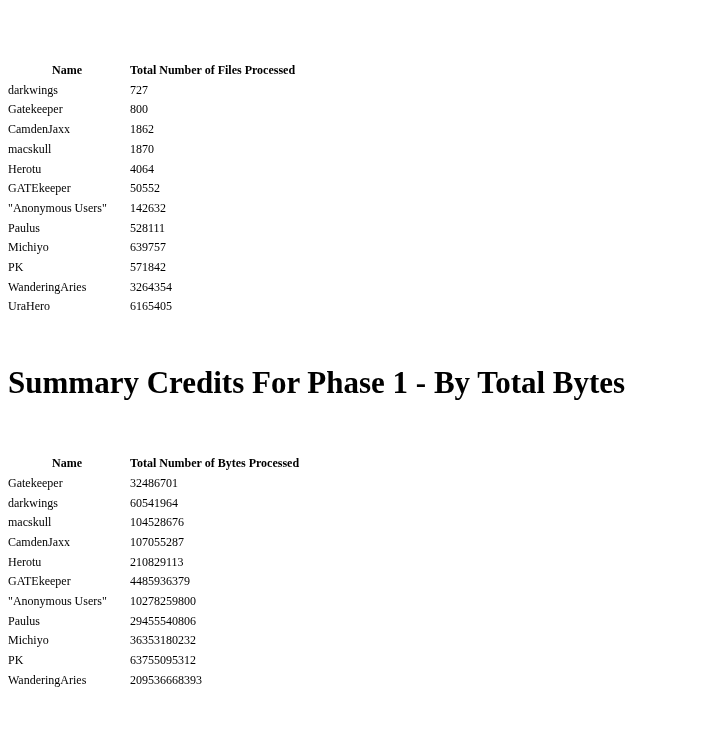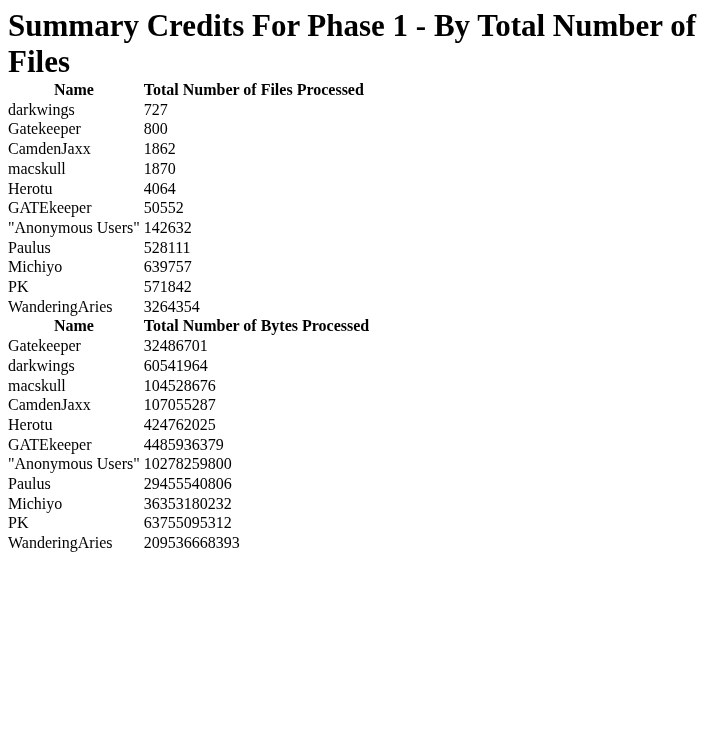--- a/index.html
+++ b/index.html
@@ -16,21 +16,22 @@
     line-height: 36px;
     font-weight: bold;
     margin: 0;
     letter-spacing: 0;
   }
   .section-bytes .section-title {
     margin-top: 48px;
   }
   table.credits-table {
     border-collapse: collapse;
-    font-size: 16px;
+    margin-top: 53px;
+    font-size: 12px;
   }
   table.credits-table th,
   table.credits-table td {
     padding: 0;
     line-height: 19.7px;
     white-space: nowrap;
     text-align: left;
     vertical-align: baseline;
   }
   table.credits-table th {
@@ -44,21 +45,20 @@
     min-width: 118px;
     padding-right: 4px;
   }
 </style>
 </head>
 <body>
 
 <div>
 
   <section class="section-files">
-    <h1 class="section-title">Summary Credits For Phase 1 - By Total Number of Files</h1>
     <table class="credits-table">
       <thead>
         <tr>
           <th>Name</th>
           <th>Total Number of Files Processed</th>
         </tr>
       </thead>
       <tbody>
           <tr>
             <td>darkwings</td>
@@ -97,25 +97,30 @@
             <td>639757</td>
           </tr>
           <tr>
             <td>PK</td>
             <td>571842</td>
           </tr>
           <tr>
             <td>WanderingAries</td>
             <td>3264354</td>
           </tr>
+          <tr>
+            <td>UraHero</td>
+            <td>6165405</td>
+          </tr>
         </tbody>
     </table>
   </section>
 
   <section class="section-bytes">
+    <h1 class="section-title">Summary Credits For Phase 1 - By Total Bytes</h1>
     <table class="credits-table">
       <thead>
         <tr>
           <th>Name</th>
           <th>Total Number of Bytes Processed</th>
         </tr>
       </thead>
       <tbody>
           <tr>
             <td>Gatekeeper</td>
@@ -128,21 +133,21 @@
           <tr>
             <td>macskull</td>
             <td>104528676</td>
           </tr>
           <tr>
             <td>CamdenJaxx</td>
             <td>107055287</td>
           </tr>
           <tr>
             <td>Herotu</td>
-            <td>424762025</td>
+            <td>210829113</td>
           </tr>
           <tr>
             <td>GATEkeeper</td>
             <td>4485936379</td>
           </tr>
           <tr>
             <td>"Anonymous Users"</td>
             <td>10278259800</td>
           </tr>
           <tr>

